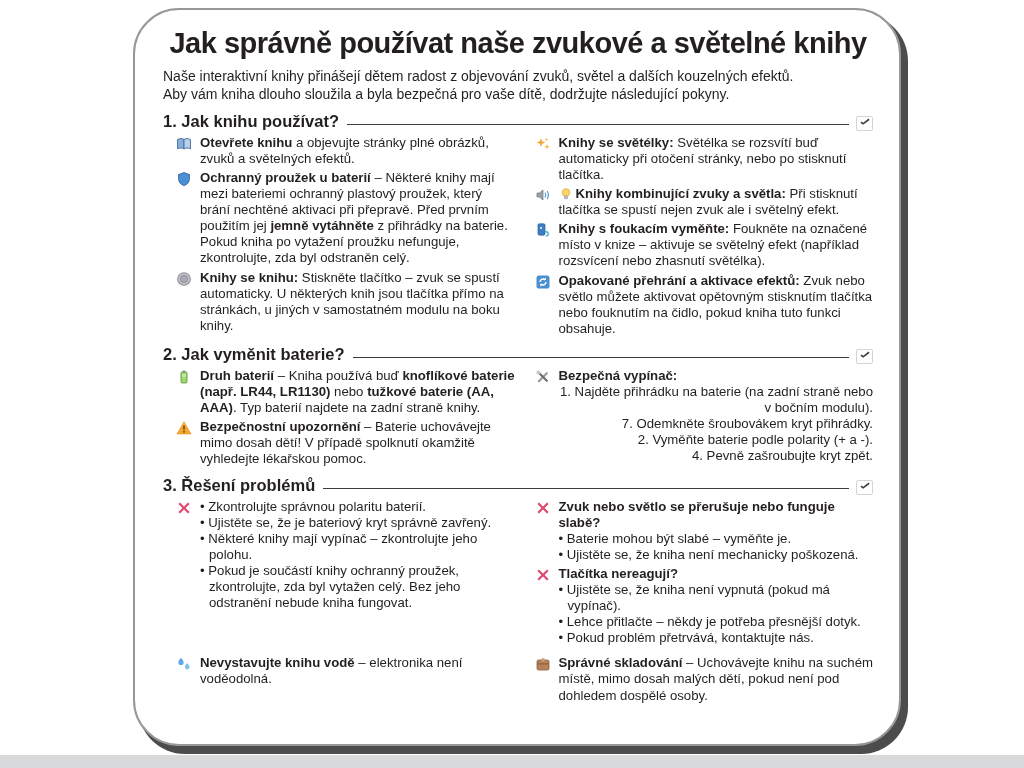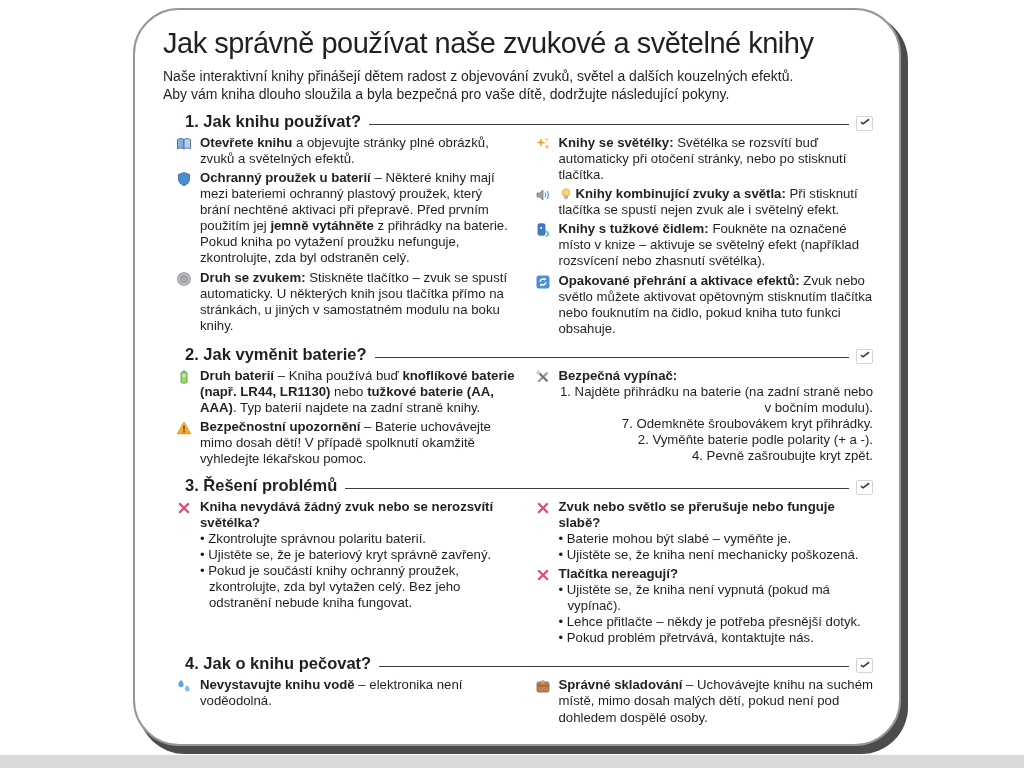--- a/index.html
+++ b/index.html
@@ -10,27 +10,27 @@
     -webkit-font-smoothing:antialiased;
   }
   .bottom-strip{position:absolute;left:0;bottom:0;width:1024px;height:13px;background:#d8d9da;}
   .card{
     position:absolute;left:133px;top:8px;width:768px;height:738px;box-sizing:border-box;
     background:#ffffff;border:2px solid #979797;border-radius:46px;
     box-shadow:6px 7px 0 1px #4c4c4c;
     padding:14px 26px 8px 28px;overflow:hidden;
   }
   .title{
-    font-weight:normal;font-size:29px;letter-spacing:-0.5px;
+    text-align:center;font-weight:bold;font-size:29px;letter-spacing:-0.5px;
     margin:4px 0 7px;line-height:1.1;
   }
   .intro{text-align:left;font-size:14px;line-height:1.32;margin:0 0 8px;}
   .section{margin-top:4px;}
   .sec-head{display:flex;align-items:center;margin:5px 0 2px;}
-  .sec-title{font-weight:bold;font-size:16.5px;white-space:nowrap;margin-left:22px;}
+  .sec-title{font-weight:bold;font-size:16.5px;white-space:nowrap;}
   .rule{flex:1;height:0;border-bottom:1.5px solid #3d3d3d;margin:0 7px 0 8px;transform:translateY(3px);}
   .check{
     width:15px;height:13px;border:1px solid #d4d4d4;border-radius:2px;background:#fff;
     display:inline-flex;align-items:center;justify-content:center;transform:translateY(2px);flex:0 0 auto;
   }
   .check svg{width:12px;height:10px;display:block;}
   .cols{display:grid;grid-template-columns:1fr 1fr;column-gap:20px;padding-left:13px;}
   .item{display:flex;gap:6px;margin:2px 0 3px;font-size:13.2px;line-height:1.22;}
   .ic{flex:0 0 18px;width:18px;padding-top:1px;}
   .ic svg{width:16px;height:16px;display:block;}
@@ -85,21 +85,21 @@
               </div>
             </div>
             <div class="item">
               <span class="ic">
                 <svg viewBox="0 0 16 16" xmlns="http://www.w3.org/2000/svg">
                   <circle cx="8" cy="8" r="6.3" fill="#c9c9cf" stroke="#8e8e96" stroke-width="1.1"></circle>
                   <circle cx="8" cy="8" r="3.8" fill="#a9a9b2" stroke="#87878f" stroke-width="0.8"></circle>
                 </svg>
               </span>
               <div class="txt">
-                <div class="para"><b>Druh se zvukem:</b> Stiskněte tlačítko – zvuk se spustí automaticky. U některých knih jsou tlačítka přímo na stránkách, u jiných v samostatném modulu na boku knihy.</div>
+                <div class="para"><b>Knihy se knihu:</b> Stiskněte tlačítko – zvuk se spustí automaticky. U některých knih jsou tlačítka přímo na stránkách, u jiných v samostatném modulu na boku knihy.</div>
               </div>
             </div>
           </div>
           <div class="col">
             <div class="item">
               <span class="ic">
                 <svg viewBox="0 0 16 16" xmlns="http://www.w3.org/2000/svg">
                   <path d="M6 2l1.2 3.3 3.3 1.2-3.3 1.2L6 11 4.8 7.7 1.5 6.5l3.3-1.2z" fill="#f2a93b"></path>
                   <path d="M12 8l.8 2 2 .8-2 .8-.8 2-.8-2-2-.8 2-.8z" fill="#f2bb59"></path>
                   <path d="M11.5 1.5l.6 1.5 1.5.6-1.5.6-.6 1.5-.6-1.5-1.5-.6 1.5-.6z" fill="#f6cd7c"></path>
@@ -126,21 +126,21 @@
             </div>
             <div class="item">
               <span class="ic">
                 <svg viewBox="0 0 16 16" xmlns="http://www.w3.org/2000/svg">
                   <rect x="3" y="1.8" width="7" height="11.4" rx="1.4" fill="#3f7fc1" stroke="#2c5f9e" stroke-width="0.7"></rect>
                   <circle cx="6.1" cy="6" r="1" fill="#fff"></circle>
                   <path d="M10.3 9.5q3 .4 3 2.4t-2.5 2.1" stroke="#49b8c8" stroke-width="1.4" fill="none"></path>
                 </svg>
               </span>
               <div class="txt">
-                <div class="para"><b>Knihy s tužkové čidlem:</b> Foukněte na označené místo v knize – aktivuje se světelný efekt (například rozsvícení nebo zhasnutí světélka).</div>
+                <div class="para"><b>Knihy s foukacím vyměňte:</b> Foukněte na označené místo v knize – aktivuje se světelný efekt (například rozsvícení nebo zhasnutí světélka).</div>
               </div>
             </div>
             <div class="item">
               <span class="ic">
                 <svg viewBox="0 0 16 16" xmlns="http://www.w3.org/2000/svg">
                   <rect x="1.5" y="1.5" width="13" height="13" rx="2.6" fill="#4b8fd0"></rect>
                   <path d="M5 8a3 3 0 0 1 5.2-2" stroke="#fff" stroke-width="1.4" fill="none"></path>
                   <path d="M11 8a3 3 0 0 1-5.2 2" stroke="#fff" stroke-width="1.4" fill="none"></path>
                   <path d="M10.8 3.4v2.5H8.3z" fill="#fff"></path>
                   <path d="M5.2 12.6v-2.5h2.5z" fill="#fff"></path>
@@ -222,23 +222,23 @@
         </div>
         <div class="cols">
           <div class="col">
             <div class="item">
               <span class="ic">
                 <svg viewBox="0 0 16 16" xmlns="http://www.w3.org/2000/svg">
                   <path d="M2.4 4L4 2.4 8 6.4l4-4L13.6 4l-4 4 4 4-1.6 1.6-4-4-4 4L2.4 12l4-4z" fill="#df4a72"></path>
                 </svg>
               </span>
               <div class="txt">
-                <div class="para"><b>Kniha nevydává žádný zvuk nebo se nerozsvítí světélka?</b></div>
                 <div class="bul">• Zkontrolujte správnou polaritu baterií.</div>
                 <div class="bul">• Ujistěte se, že je bateriový kryt správně zavřený.</div>
+                <div class="bul">• Některé knihy mají vypínač – zkontrolujte jeho polohu.</div>
                 <div class="bul">• Pokud je součástí knihy ochranný proužek, zkontrolujte, zda byl vytažen celý. Bez jeho odstranění nebude kniha fungovat.</div>
               </div>
             </div>
           </div>
           <div class="col">
             <div class="item">
               <span class="ic">
                 <svg viewBox="0 0 16 16" xmlns="http://www.w3.org/2000/svg">
                   <path d="M2.4 4L4 2.4 8 6.4l4-4L13.6 4l-4 4 4 4-1.6 1.6-4-4-4 4L2.4 12l4-4z" fill="#df4a72"></path>
                 </svg>
@@ -259,29 +259,20 @@
                 <div class="para"><b>Tlačítka nereagují?</b></div>
                 <div class="bul">• Ujistěte se, že kniha není vypnutá (pokud má vypínač).</div>
                 <div class="bul">• Lehce přitlačte – někdy je potřeba přesnější dotyk.</div>
                 <div class="bul">• Pokud problém přetrvává, kontaktujte nás.</div>
               </div>
             </div>
           </div>
         </div>
       </div>
       <div class="section">
-        <div class="sec-head">
-          <span class="sec-title">4. Jak o knihu pečovat?</span>
-          <span class="rule"></span>
-          <span class="check">
-            <svg viewBox="0 0 16 16" xmlns="http://www.w3.org/2000/svg">
-              <path d="M1.5 6.5l3.5 2.8L14.5 2" stroke="#3c3c3c" stroke-width="2.6" fill="none"></path>
-            </svg>
-          </span>
-        </div>
         <div class="cols">
           <div class="col">
             <div class="item">
               <span class="ic">
                 <svg viewBox="0 0 16 16" xmlns="http://www.w3.org/2000/svg">
                   <path d="M5 1.8C6.8 3.9 7.6 5.1 7.6 6.4a2.6 2.6 0 1 1-5.2 0C2.4 5.1 3.2 3.9 5 1.8z" fill="#59a8e8"></path>
                   <path d="M11.2 7c1.6 1.9 2.3 3 2.3 4.1a2.3 2.3 0 1 1-4.6 0c0-1.1.7-2.2 2.3-4.1z" fill="#7cc0f0"></path>
                 </svg>
               </span>
               <div class="txt">

